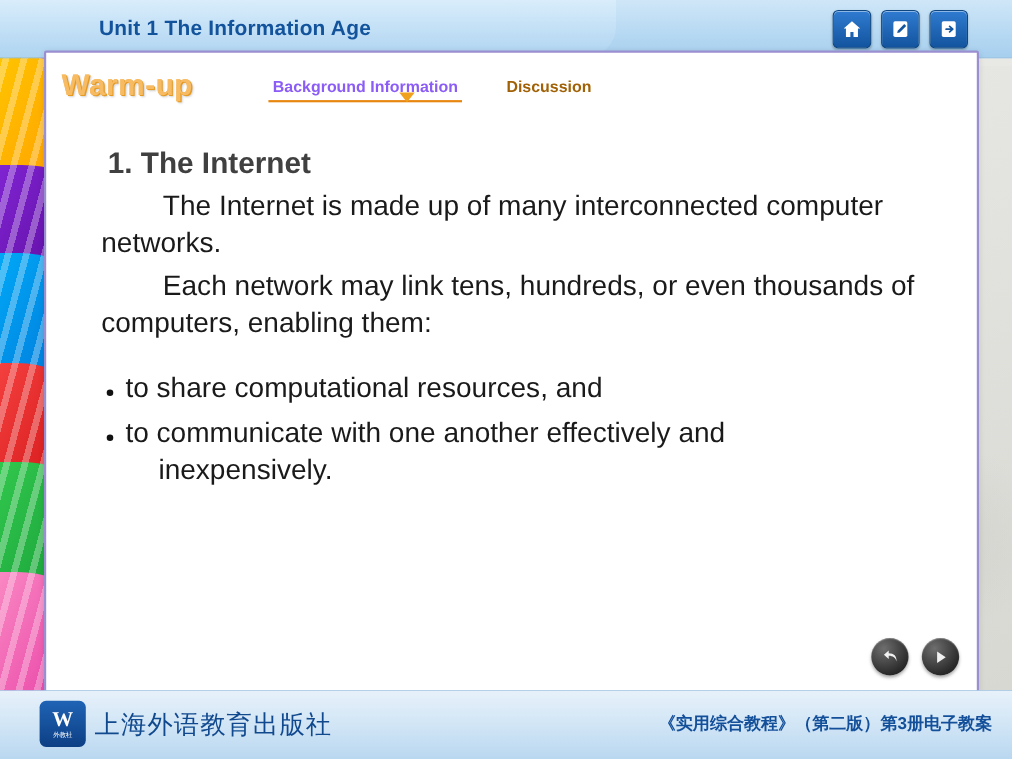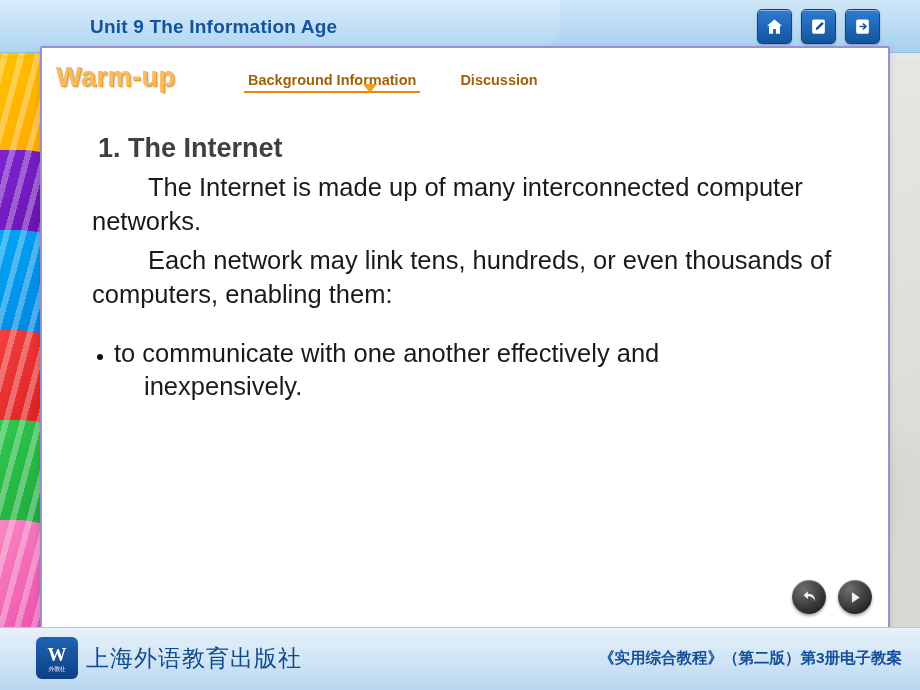--- a/index.html
+++ b/index.html
@@ -99,21 +99,21 @@
     position:absolute;left:14px;top:14px;
     font-size:27px;font-weight:bold;
     background:linear-gradient(180deg,#ffd38a,#f2a93b);
     -webkit-background-clip:text;background-clip:text;color:#f7bb63;
     text-shadow:1px 1px 0 #e59a23, 2px 2px 2px rgba(0,0,0,.18);
     letter-spacing:.5px;
   }
 
   .tabs{position:absolute;left:206px;top:24px;display:flex;align-items:flex-start;gap:44px;}
   .tab{font-size:14.5px;font-weight:bold;color:#a16207;position:relative;padding-bottom:4px;}
-  .tab.active{color:#a16207;}
+  .tab.active{color:#8b5cf6;}
   .tab.active .tab-underline{
     position:absolute;left:-4px;right:-4px;bottom:-1px;height:2px;background:#e8870f;
   }
   .tab-arrow{
     position:absolute;left:115px;top:12px;width:0;height:0;
     border-left:7px solid transparent;border-right:7px solid transparent;
     border-top:9px solid #f0a11e;
   }
 
   .heading{
@@ -182,21 +182,21 @@
     <div class="rb rb5"></div>
     <div class="rb rb6"></div>
     <div class="rb rb7"></div>
     <div class="rb-streak"></div>
     <div class="rb-mask"></div>
   </div>
 </div>
 
 <div class="titlebar">
   <div class="tb-left"></div>
-  <div class="unit-title">Unit 9 The Information Age</div>
+  <div class="unit-title">Unit 1 The Information Age</div>
   <div class="nav-icons">
     <div class="nav-btn">
       <span>
         <svg width="19" height="19" viewBox="0 0 24 24">
             <path fill="#ffffff" d="M12 3 2.5 11.2h2.6V21h5.1v-5.7h3.6V21h5.1v-9.8h2.6z"></path>
           </svg>
       </span>
     </div>
     <div class="nav-btn">
       <span>
@@ -234,20 +234,24 @@
     </div>
 
     <div class="heading">1. The Internet</div>
 
     <div class="body">
       <p class="para">The Internet is made up of many interconnected computer networks.</p>
       <p class="para2">Each network may link tens, hundreds, or even thousands of computers, enabling them:</p>
       <ul class="bullets">
         <li>
           <span class="dot"></span>
+          <span>to share computational resources, and</span>
+        </li>
+        <li>
+          <span class="dot"></span>
           <span>to communicate with one another effectively and</span>
           <span class="cont">inexpensively.</span>
         </li>
       </ul>
     </div>
 
     <div class="pager">
       <div class="round-btn">
         <svg width="19" height="19" viewBox="0 0 24 24">
           <path d="M19 17c-1-4.4-4.2-6.6-9-6.7V14L4.5 9 10 4.2V7.4c6 .1 9.3 3.2 9 9.6z" fill="#f2f2f2"></path>

